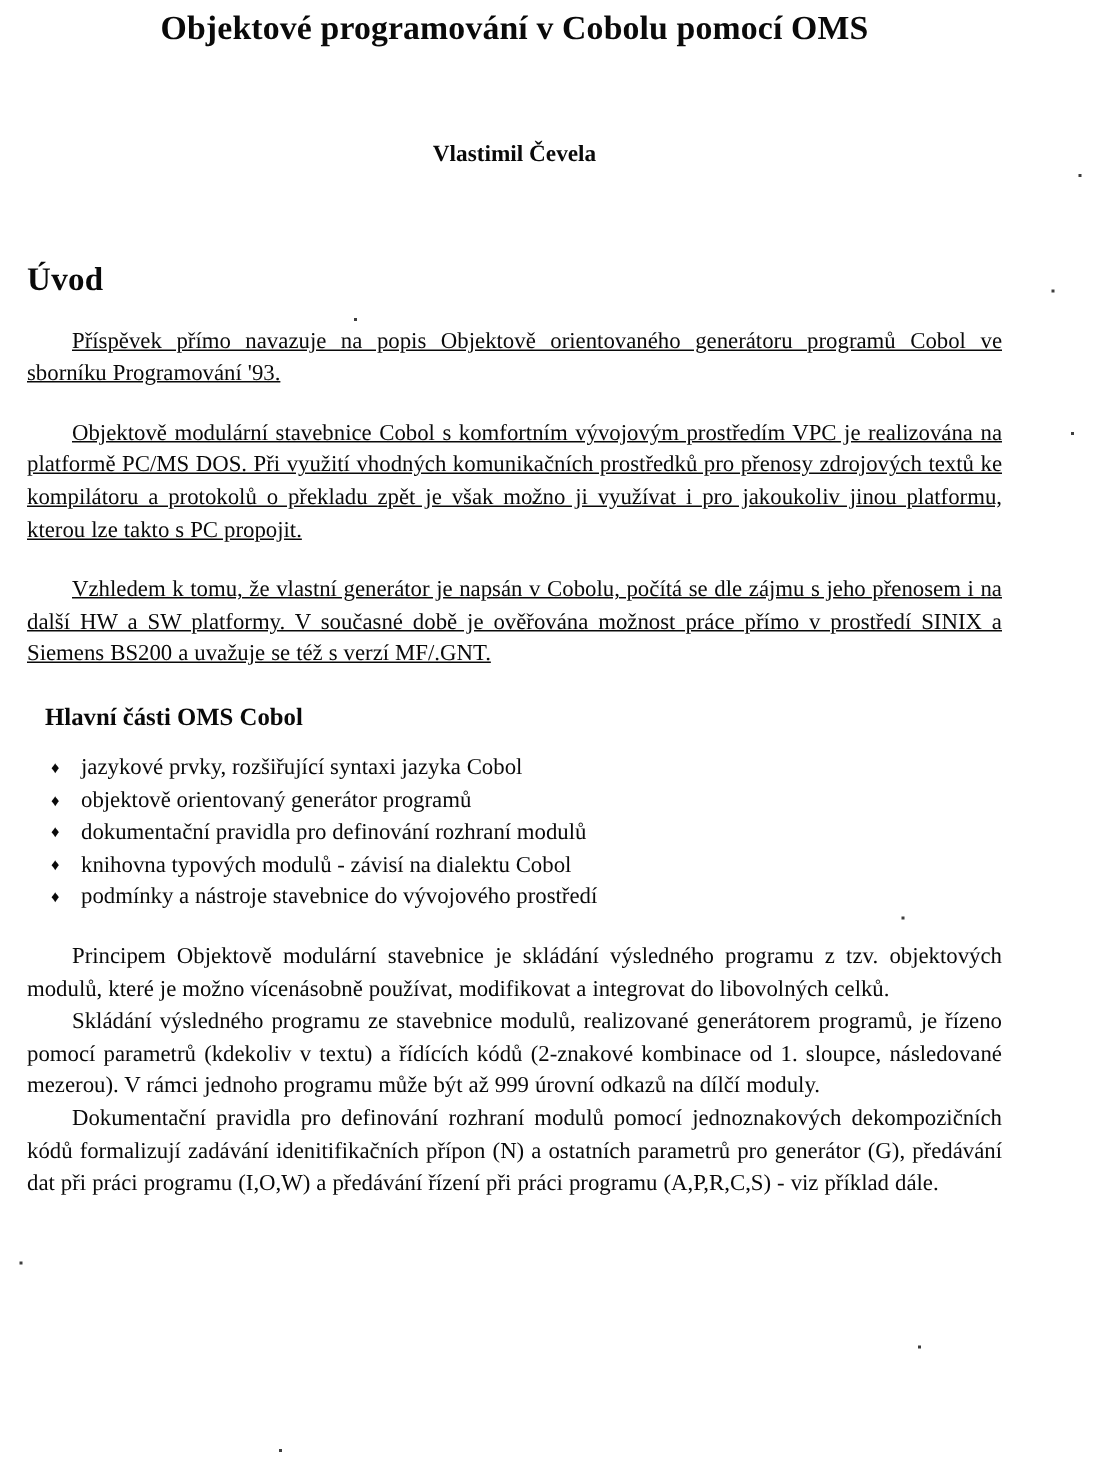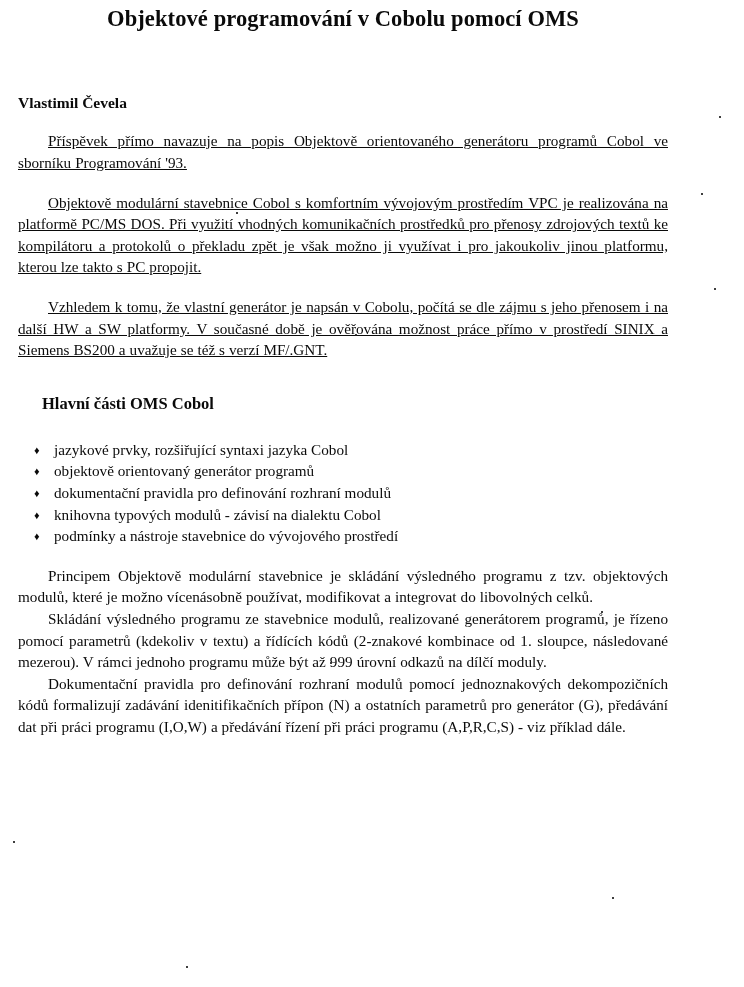--- a/index.html
+++ b/index.html
@@ -34,20 +34,21 @@
     font-size: 22.5px;
     font-weight: bold;
     letter-spacing: 0.1px;
     line-height: 1.15;
     font-family: "Liberation Serif", "DejaVu Serif", serif;
   }
 
   .doc-author {
     margin: 0;
     padding-top: 62px;
+    text-align: center;
     font-size: 15.5px;
     font-weight: bold;
     line-height: 1.2;
   }
 
   
   .h-intro {
     margin: 0;
     padding-top: 62px;
     font-size: 22px;
@@ -59,21 +60,21 @@
   .h-section {
     margin: 0;
     padding-top: 27px;
     font-size: 21px;
     font-weight: bold;
     line-height: 1.15;
     letter-spacing: -0.1px;
   }
 
   .h-sub {
-    margin: 12px;
+    margin: 0;
     padding-top: 22px;
     padding-left: 12px;
     font-size: 16.5px;
     font-weight: bold;
     line-height: 1.15;
   }
 
   
   .para {
     margin: 0;
@@ -126,20 +127,21 @@
 </style>
 </head>
 <body>
 
 <div class="page">
 
   <h1 class="doc-title">Objektové programování v Cobolu pomocí OMS</h1>
 
   <p class="doc-author">Vlastimil Čevela</p>
 
+  <h2 class="h-intro">Úvod</h2>
 
 
   <p class="para gap-lg">Příspěvek přímo navazuje na popis Objektově orientovaného generátoru programů Cobol ve sborníku Programování '93.</p>
 
   <p class="para gap-lg">Objektově modulární stavebnice Cobol s komfortním vývojovým prostředím VPC je realizována na platformě PC/MS DOS. Při využití vhodných komunikačních prostředků pro přenosy zdrojových textů ke kompilátoru a protokolů o překladu zpět je však možno ji využívat i pro jakoukoliv jinou platformu, kterou lze takto s PC propojit.</p>
 
   <p class="para gap-lg">Vzhledem k tomu, že vlastní generátor je napsán v Cobolu, počítá se dle zájmu s jeho přenosem i na další HW a SW platformy. V současné době je ověřována možnost práce přímo v prostředí SINIX a Siemens BS200 a uvažuje se též s verzí MF/.GNT.</p>
 
 
   <h3 class="h-sub">Hlavní části OMS Cobol</h3>

